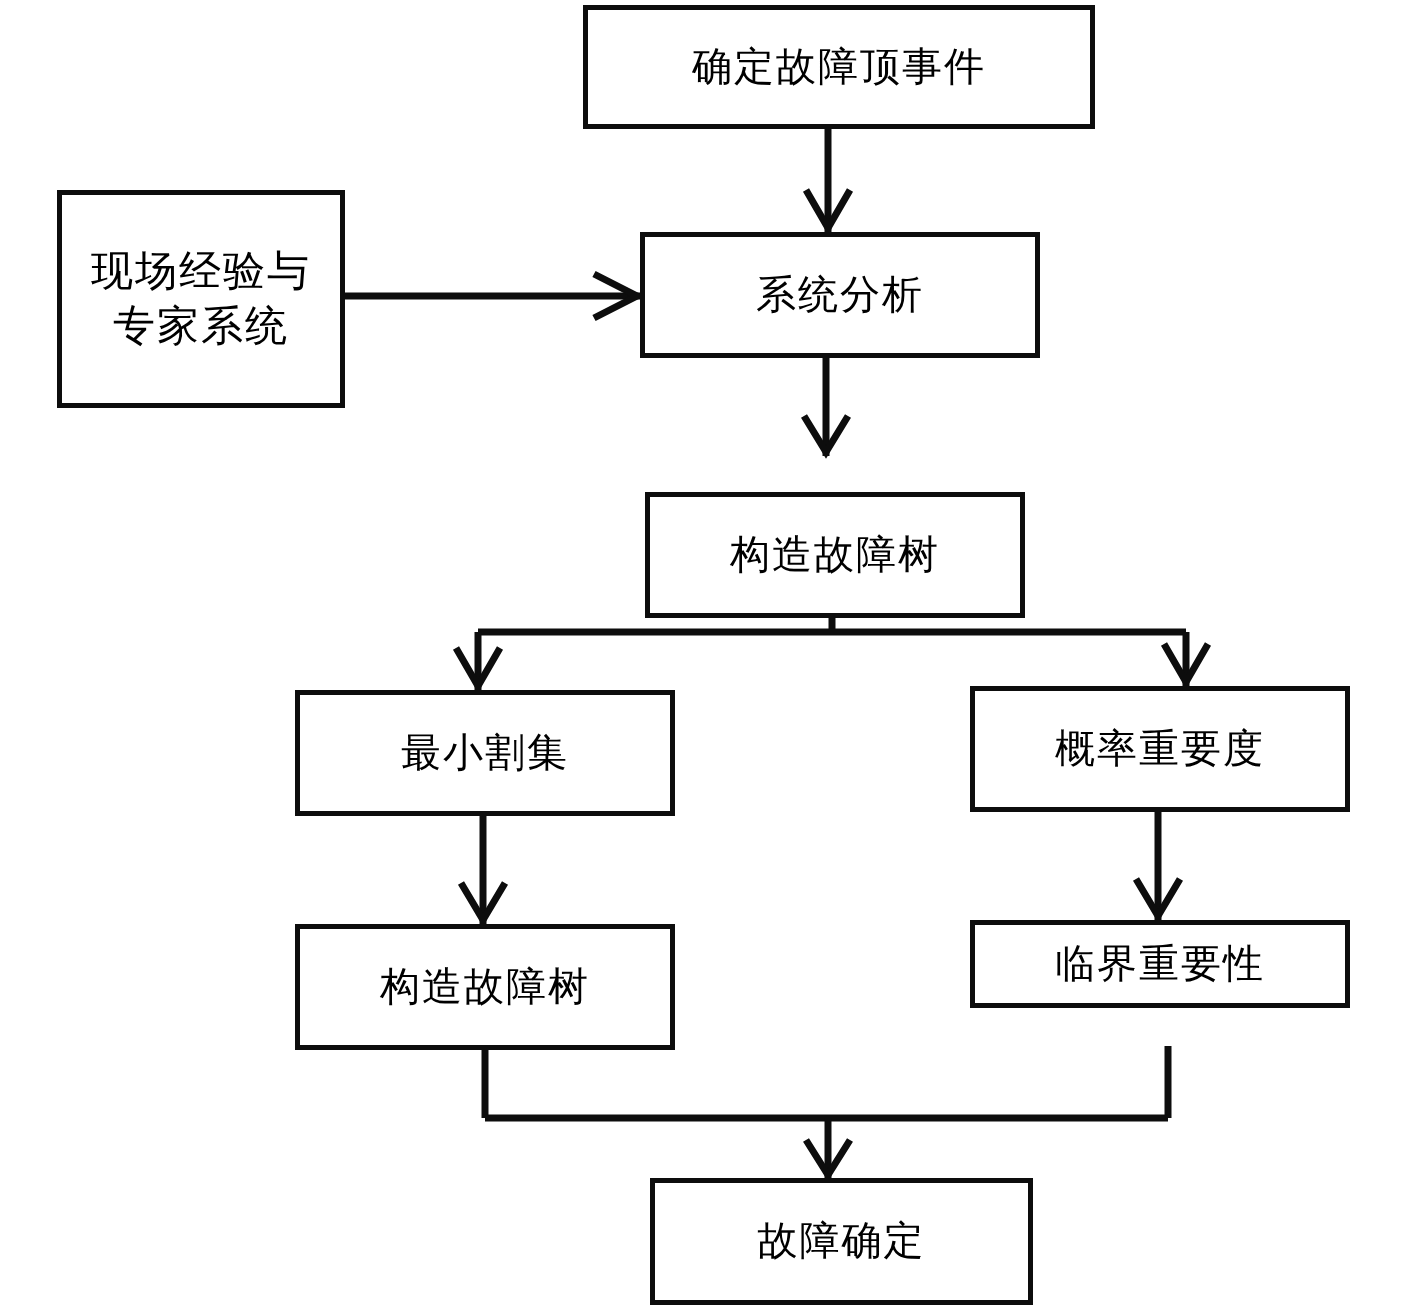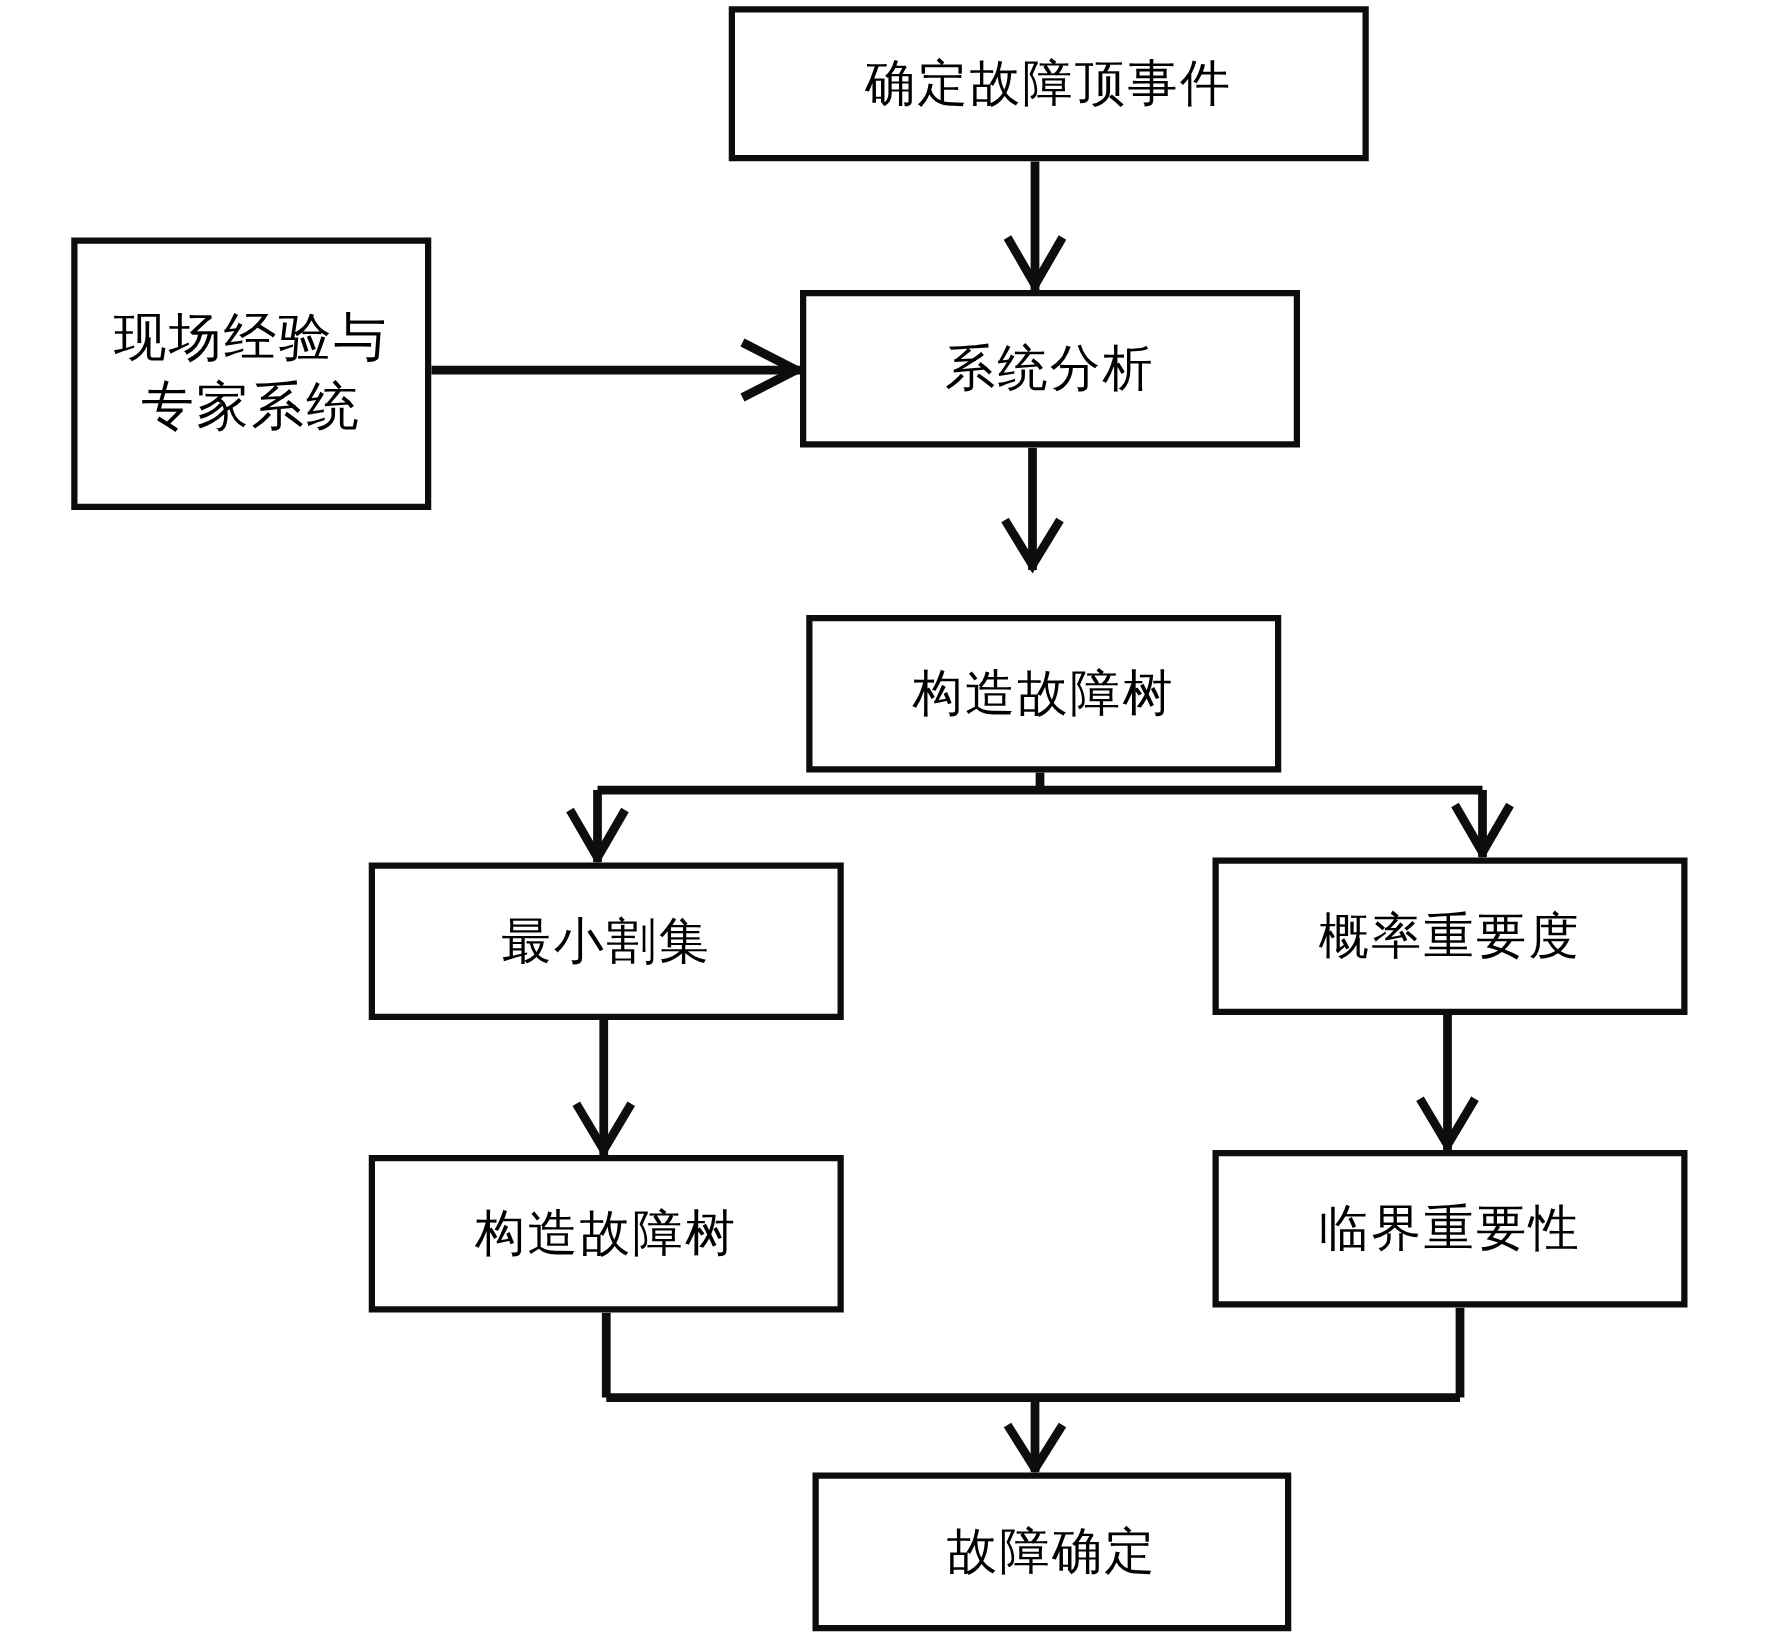--- a/index.html
+++ b/index.html
@@ -125,21 +125,21 @@
   </div>
 
   <div class="node-box" style="left:970px; top:686px; width:380px; height:126px;">
     <span class="node-label">概率重要度</span>
   </div>
 
   <div class="node-box" style="left:295px; top:924px; width:380px; height:126px;">
     <span class="node-label">构造故障树</span>
   </div>
 
-  <div class="node-box" style="left:970px; top:920px; width:380px; height:126px;">
+  <div class="node-box" style="left:970px; top:920px; width:380px; height:88px;">
     <span class="node-label">临界重要性</span>
   </div>
 
   <div class="node-box" style="left:650px; top:1178px; width:383px; height:127px;align-items:center;">
     <span class="node-label">故障确定</span>
   </div>
 
 </div>
 
 </body></html>

